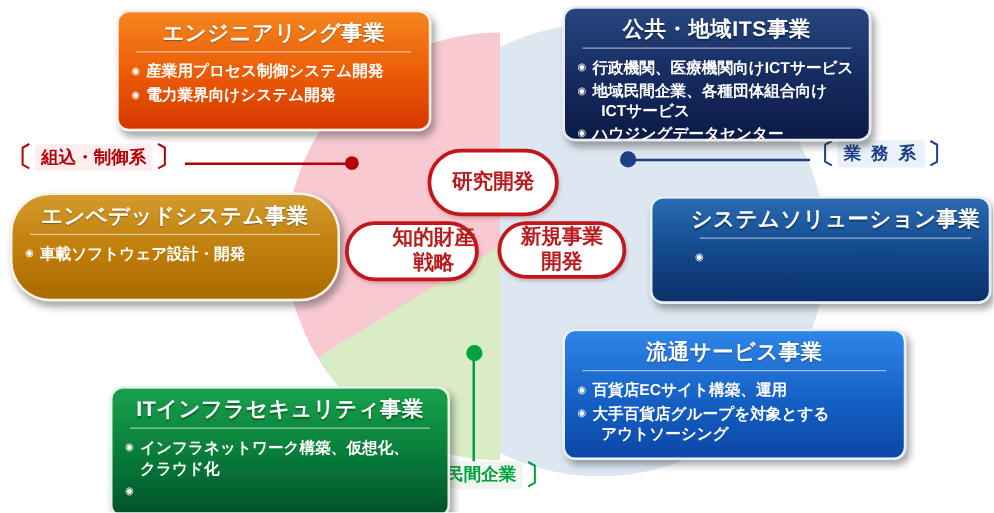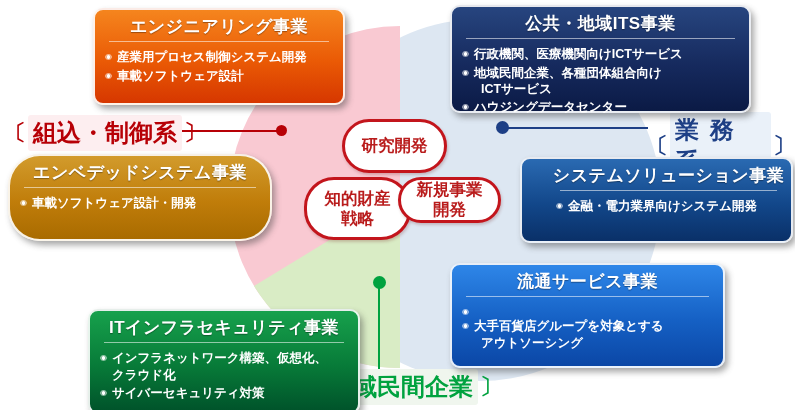--- a/index.html
+++ b/index.html
@@ -38,21 +38,21 @@
   .bubble{
     position:absolute;background:#ffffff;border:3px solid #c3151c;color:#b91c1c;
     display:flex;align-items:center;justify-content:center;text-align:center;
     font-weight:bold;font-size:16.5px;line-height:1.2;white-space:pre-line;
     box-shadow:1px 2px 3px rgba(120,40,40,.25);box-sizing:border-box;
   }
 
   
   .catlabel{position:absolute;display:flex;align-items:center;font-weight:bold;}
   .catlabel .br{font-size:22px;line-height:1;}
-  .catlabel .lbl-text{font-size:24px;padding:2px 5px;margin:0 2px;border-radius:3px;}
+  .catlabel .lbl-text{font-size:14px;padding:2px 5px;margin:0 2px;border-radius:3px;}
   .lab-red   {color:#b70006;}
   .lab-red   .lbl-text{background:#fdeef0;}
   .lab-navy  {color:#1d3f86;}
   .lab-navy  .lbl-text{background:#eaf1f9;letter-spacing:2px;}
   .lab-green {color:#00a23f;}
   .lab-green .lbl-text{background:#f0f6ee;}
 
   
   .cline{position:absolute;}
   .cdot{position:absolute;border-radius:50%;}
@@ -100,26 +100,26 @@
   <div class="bizbox c-orange" style="left:93px;top:8px;width:252px;height:97px;">
     <div class="title">エンジニアリング事業</div>
     <div class="sep"></div>
     <div class="bullets">
       <div class="bullet">
         <span class="mark">◉</span>
         <span class="txt">産業用プロセス制御システム開発</span>
       </div>
       <div class="bullet">
         <span class="mark">◉</span>
-        <span class="txt">車載ソフトウェア設計</span>
-      </div>
-    </div>
-  </div>
-
-  <div class="bizbox c-navy" style="left:450px;top:5px;width:301px;height:108px;">
+        <span class="txt">電力業界向けシステム開発</span>
+      </div>
+    </div>
+  </div>
+
+  <div class="bizbox c-navy" style="left:450px;top:5px;width:247px;height:108px;">
     <div class="title">公共・地域ITS事業</div>
     <div class="sep"></div>
     <div class="bullets">
       <div class="bullet">
         <span class="mark">◉</span>
         <span class="txt">行政機関、医療機関向けICTサービス</span>
       </div>
       <div class="bullet">
         <span class="mark">◉</span>
         <span class="txt">地域民間企業、各種団体組合向け
@@ -142,60 +142,59 @@
       </div>
     </div>
   </div>
 
   <div class="bizbox c-blue" style="left:520px;top:157px;width:273px;height:86px;">
     <div class="title">システムソリューション事業</div>
     <div class="sep"></div>
     <div class="bullets">
       <div class="bullet">
         <span class="mark">◉</span>
-        <span class="txt">金融・電力業界向けシステム開発</span>
       </div>
     </div>
   </div>
 
   <div class="bizbox c-green" style="left:88px;top:265px;width:272px;height:105px;margin-top:44px;">
     <div class="title">ITインフラセキュリティ事業</div>
     <div class="sep"></div>
     <div class="bullets">
       <div class="bullet">
         <span class="mark">◉</span>
         <span class="txt">インフラネットワーク構築、仮想化、
 クラウド化</span>
       </div>
       <div class="bullet">
         <span class="mark">◉</span>
-        <span class="txt">サイバーセキュリティ対策</span>
       </div>
     </div>
   </div>
 
   <div class="bizbox c-brightblue" style="left:450px;top:263px;width:275px;height:105px;">
     <div class="title">流通サービス事業</div>
     <div class="sep"></div>
     <div class="bullets">
       <div class="bullet">
         <span class="mark">◉</span>
+        <span class="txt">百貨店ECサイト構築、運用</span>
       </div>
       <div class="bullet">
         <span class="mark">◉</span>
         <span class="txt">大手百貨店グループを対象とする
   アウトソーシング</span>
       </div>
     </div>
   </div>
 
   <div class="bubble" style="left:342px;top:119px;width:105px;height:54px;border-radius:27px;">
     <span>研究開発</span>
   </div>
-  <div class="bubble" style="left:304px;top:177px;width:107px;height:63px;border-radius:30px;">
+  <div class="bubble" style="left:276px;top:177px;width:107px;height:48px;border-radius:30px;justify-content:flex-end;">
     <span>知的財産
 戦略</span>
   </div>
   <div class="bubble" style="left:398px;top:177px;width:103px;height:46px;border-radius:30px;">
     <span>新規事業
 開発</span>
   </div>
 
 </div>
 

